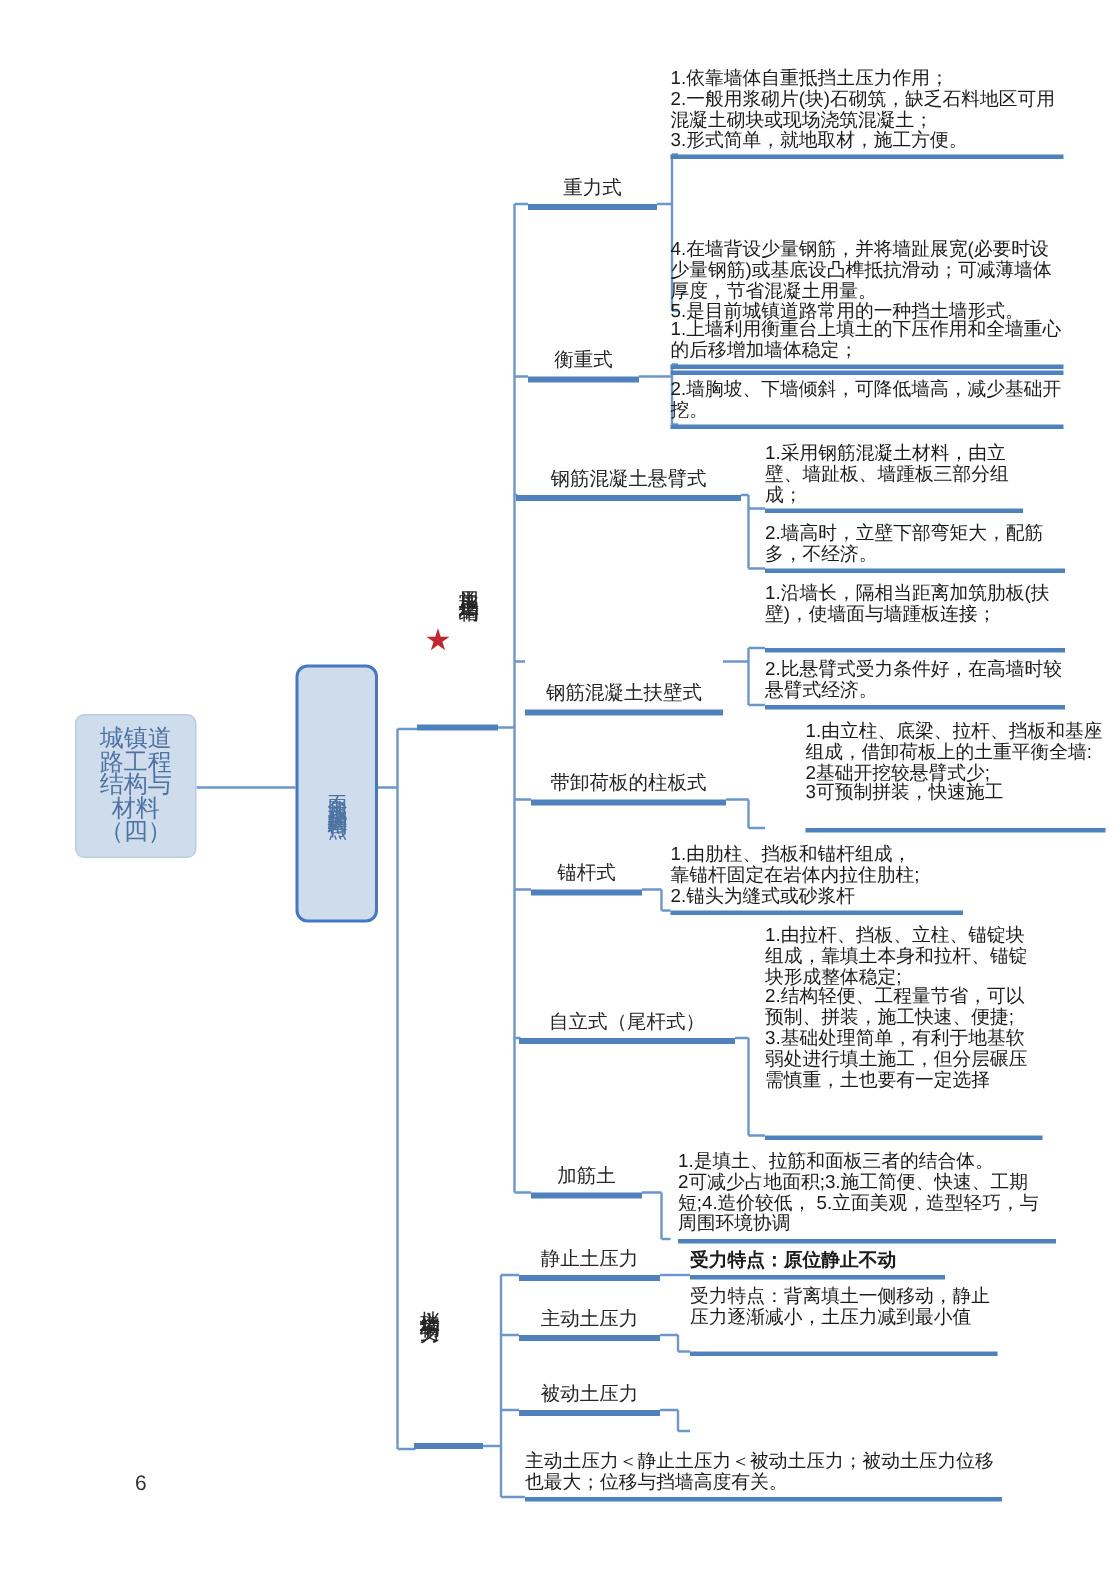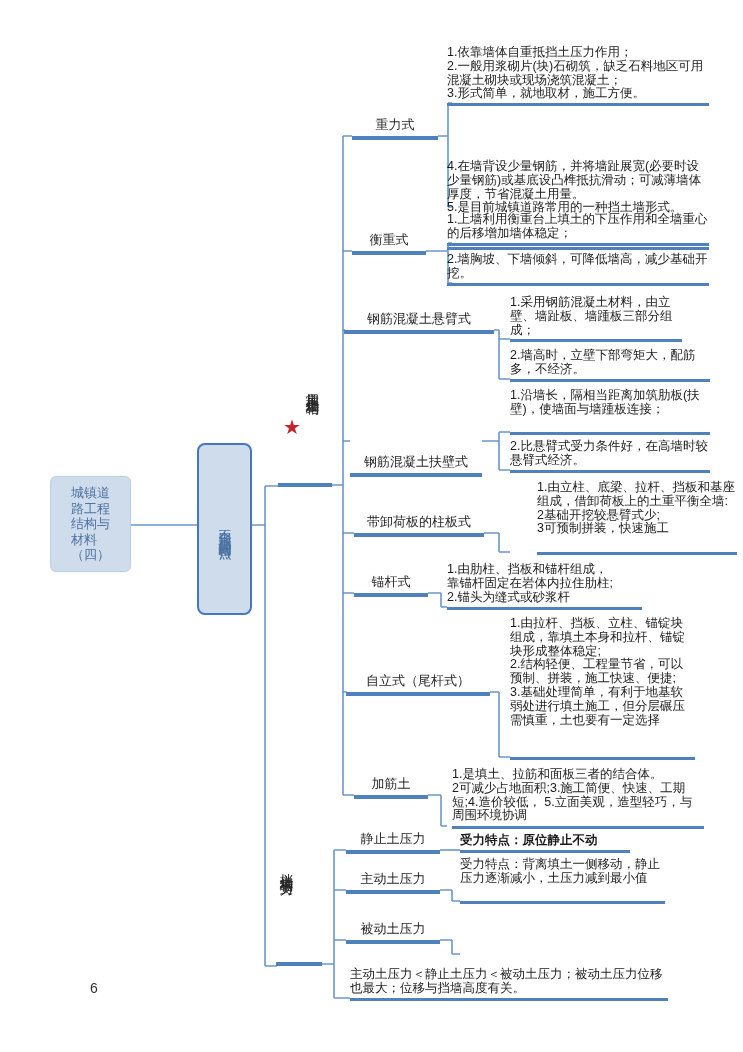--- a/index.html
+++ b/index.html
@@ -4,22 +4,22 @@
 <style>
   html,body{margin:0;padding:0;background:#ffffff;}
   #canvas{position:relative;width:743px;height:1052px;background:#ffffff;overflow:hidden;
           font-family:"Liberation Sans","DejaVu Sans",sans-serif;}
   #wires{position:absolute;left:0;top:0;z-index:0;}
   .thin{stroke:#6b97cc;stroke-width:1.6;fill:none;}
   .thick{stroke:#4f81bd;stroke-width:4;fill:none;}
 
   .node{position:absolute;box-sizing:border-box;background:#cfdcec;color:#4d73a3;z-index:2;}
   #root-node{left:50px;top:476px;width:81px;height:96px;border:1px solid #bccde2;border-radius:6px;
-             display:flex;align-items:center;justify-content:center;text-align:left;
-             font-size:13px;line-height:15.5px;white-space:pre-line;}
+             display:flex;align-items:center;justify-content:center;text-align:center;
+             font-size:16px;line-height:15.5px;white-space:pre-line;}
   #topic-node{left:197px;top:443px;width:55px;height:172px;border:2.5px solid #4477c4;border-radius:8px;
               display:flex;align-items:center;justify-content:center;
               writing-mode:vertical-rl;text-orientation:upright;
               font-size:13px;letter-spacing:1.5px;}
 
   .vlabel{position:absolute;writing-mode:vertical-rl;text-orientation:upright;
           font-size:13.5px;letter-spacing:1.5px;color:#262626;z-index:2;}
   #group-label-common{left:303px;top:382px;}
   #group-label-force{left:277px;top:862px;}
 

